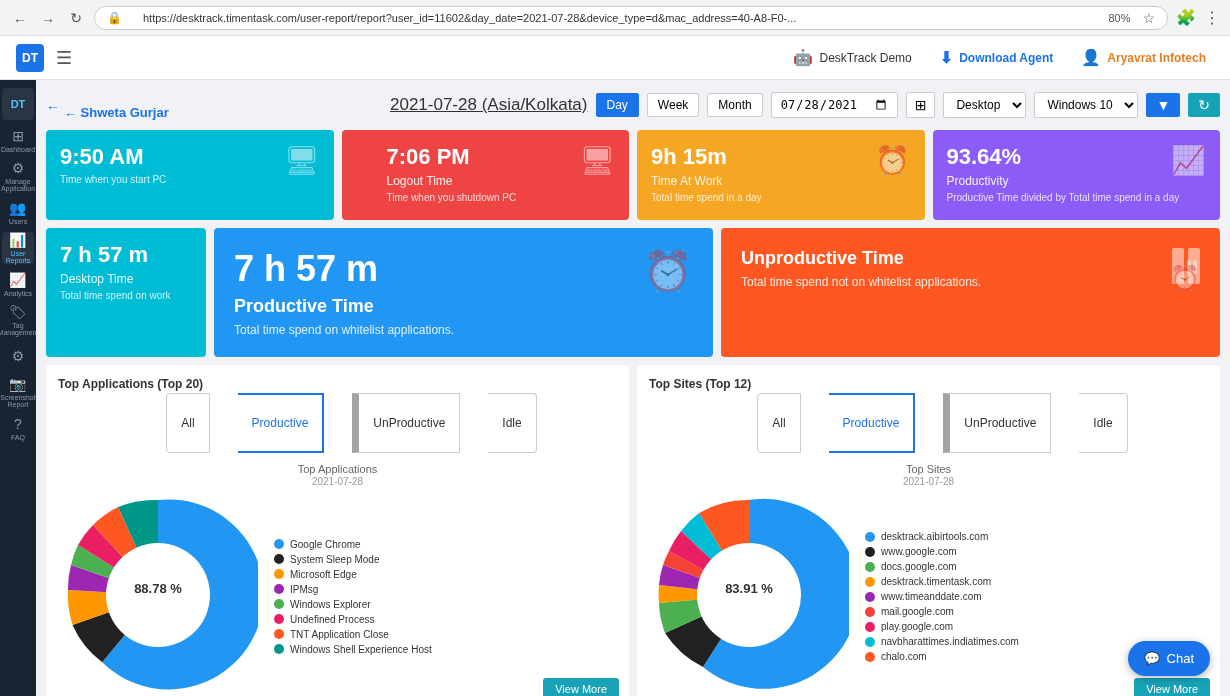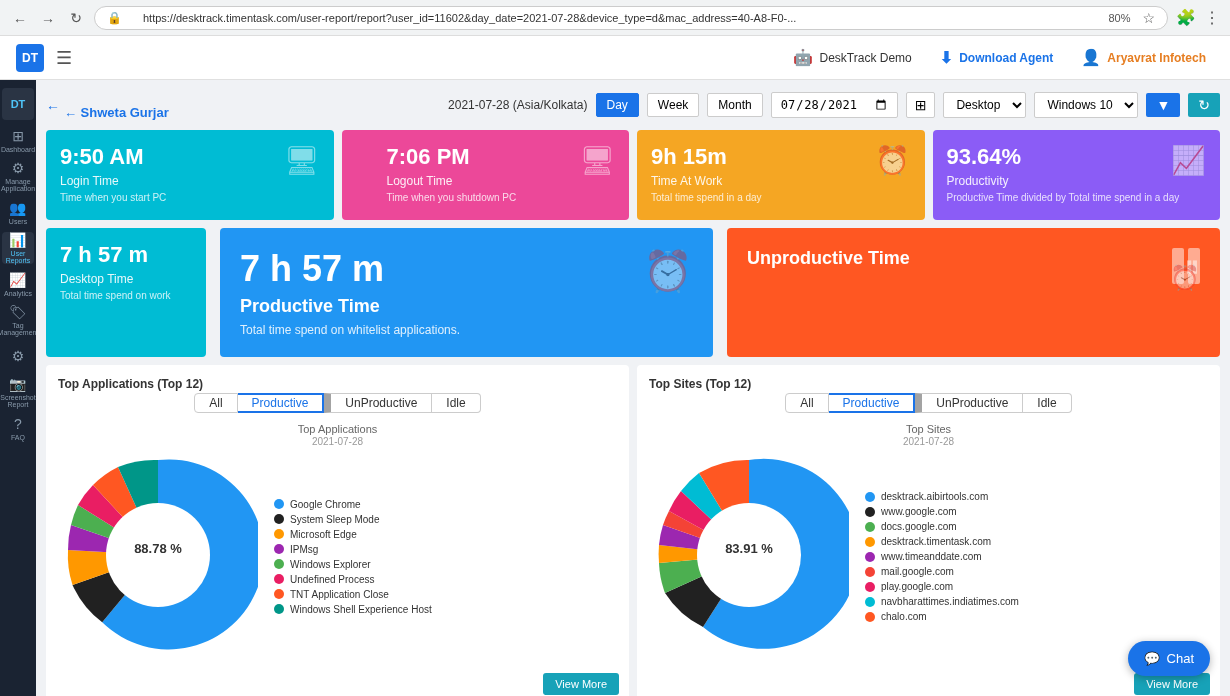--- a/index.html
+++ b/index.html
@@ -93,21 +93,21 @@
       align-items: center;
       margin-bottom: 10px;
       gap: 8px;
       flex-wrap: wrap;
     }
     .back-link {
       color: #1a73e8; cursor: pointer; font-size: 14px; font-weight: bold;
       display: flex; align-items: center; gap: 4px;
     }
     .header-spacer { flex: 1; }
-    .date-display { font-size: 12px; color: #333; }
+    .date-display { font-size: 17px; color: #333; text-decoration: underline; }
     .btn-period {
       padding: 4px 10px; border: 1px solid #ccc; background: white;
       cursor: pointer; font-size: 12px; border-radius: 2px;
     }
     .btn-period.active { background: #1a73e8; color: white; border-color: #1a73e8; }
     .date-input {
       padding: 4px 8px; border: 1px solid #ccc; border-radius: 2px; font-size: 12px;
     }
     .btn-icon {
       padding: 4px 8px; border: 1px solid #ccc; background: white;
@@ -141,21 +141,21 @@
       min-height: 90px;
     }
     .stat-card .big-val { font-size: 22px; font-weight: bold; margin-bottom: 4px; }
     .stat-card .card-label { font-size: 12px; opacity: 0.9; margin-bottom: 4px; }
     .stat-card .card-desc { font-size: 10px; opacity: 0.8; }
     .stat-card .card-icon {
       position: absolute; right: 14px; top: 14px;
       font-size: 28px; opacity: 0.5;
     }
     .card-cyan { background: #00bcd4; }
-    .card-blue { background: #ec4899; padding-left: 45px; }
+    .card-blue { background: #ef4444; padding-left: 45px; }
     .card-yellow { background: #f5a623; }
     .card-green { background: #8b5cf6; }
     .big-stat-card {
       border-radius: 4px;
       padding: 20px 20px;
       color: white;
       position: relative;
       min-height: 100px;
     }
     .big-stat-card .bsc-icon {
@@ -199,26 +199,27 @@
     .chart-card-subtitle { font-size: 11px; color: #666; margin-bottom: 8px; }
 
     
     .filter-tabs {
       display: flex;
       gap: 0;
       margin-bottom: 10px;
       justify-content: center;
     }
     .filter-tab {
-      padding: 1px 14px;
+      padding: 21px 14px;
       border: 1px solid #ccc;
       background: white;
       cursor: pointer;
       font-size: 12px;
       color: #333;
+      margin-left: 28px;
     }
     .filter-tab:first-child { border-radius: 4px 0 0 4px; }
     .filter-tab:last-child { border-radius: 0 4px 4px 0; }
     .filter-tab.active {
       background: white;
       border-color: #1a73e8;
       color: #1a73e8;
       border-width: 2px;
     }
     .filter-tab + .filter-tab { border-left: none; }
@@ -252,21 +253,21 @@
       background: #1a73e8; color: white; border: none; cursor: pointer;
       padding: 10px 16px; border-radius: 24px; font-size: 13px;
       display: flex; align-items: center; gap: 6px; box-shadow: 0 2px 8px rgba(0,0,0,0.3);
       z-index: 999;
     }
 
     
     .row2 {
       display: grid;
       grid-template-columns: 160px 1fr 1fr;
-      gap: 14px;
+      gap: 8px;
       margin-bottom: 8px;
     }
   </style>
 </head>
 <body>
 
 <div class="browser-chrome">
   <button class="browser-nav-btn">←</button>
   <button class="browser-nav-btn">→</button>
   <button class="browser-nav-btn">↻</button>
@@ -361,21 +362,20 @@
       <select class="select-ctrl">
         <option>Windows 10</option>
       </select>
       <button class="btn-filter">▼</button>
       <button class="btn-refresh">↻</button>
     </div>
 
     <div class="stat-cards">
       <div class="stat-card card-cyan">
         <div class="big-val">9:50 AM</div>
-        <div class="card-label">Login Time</div>
         <div class="card-desc">Time when you start PC</div>
         <div class="card-icon">🖥</div>
       </div>
       <div class="stat-card card-blue">
         <div class="big-val">7:06 PM</div>
         <div class="card-label">Logout Time</div>
         <div class="card-desc">Time when you shutdown PC</div>
         <div class="card-icon">🖥</div>
       </div>
       <div class="stat-card card-yellow">
@@ -410,27 +410,28 @@
       <div class="big-stat-card card-orange">
         <div class="bsc-pause" style="position:absolute;right:20px;top:20px;font-size:32px;opacity:0.5;">⏸</div>
         <div style="position:absolute;right:20px;top:20px;">
           <div style="display:flex;gap:4px;">
             <div style="width:12px;height:36px;background:rgba(255,255,255,0.5);border-radius:2px;"></div>
             <div style="width:12px;height:36px;background:rgba(255,255,255,0.5);border-radius:2px;"></div>
           </div>
           <div style="position:absolute;bottom:-8px;right:0;font-size:24px;opacity:0.4;color:white;">⏰</div>
         </div>
         <div class="bsc-label">Unproductive Time</div>
+        <div class="bsc-desc">Total time spend not on whitelist applications.</div>
       </div>
     </div>
 
     <div class="charts-row">
 
       <div class="chart-card">
-        <div class="chart-card-title">Top Applications (Top 12)</div>
+        <div class="chart-card-title">Top Applications (Top 20)</div>
         <div class="filter-tabs">
           <button class="filter-tab">All</button>
           <button class="filter-tab active">Productive</button>
           <button class="filter-tab">UnProductive</button>
           <button class="filter-tab">Idle</button>
         </div>
         <div class="chart-card-subtitle" style="text-align:center;">
           <span>Top Applications</span><br>
           <span style="font-size:10px;color:#999;">2021-07-28</span>
         </div>

